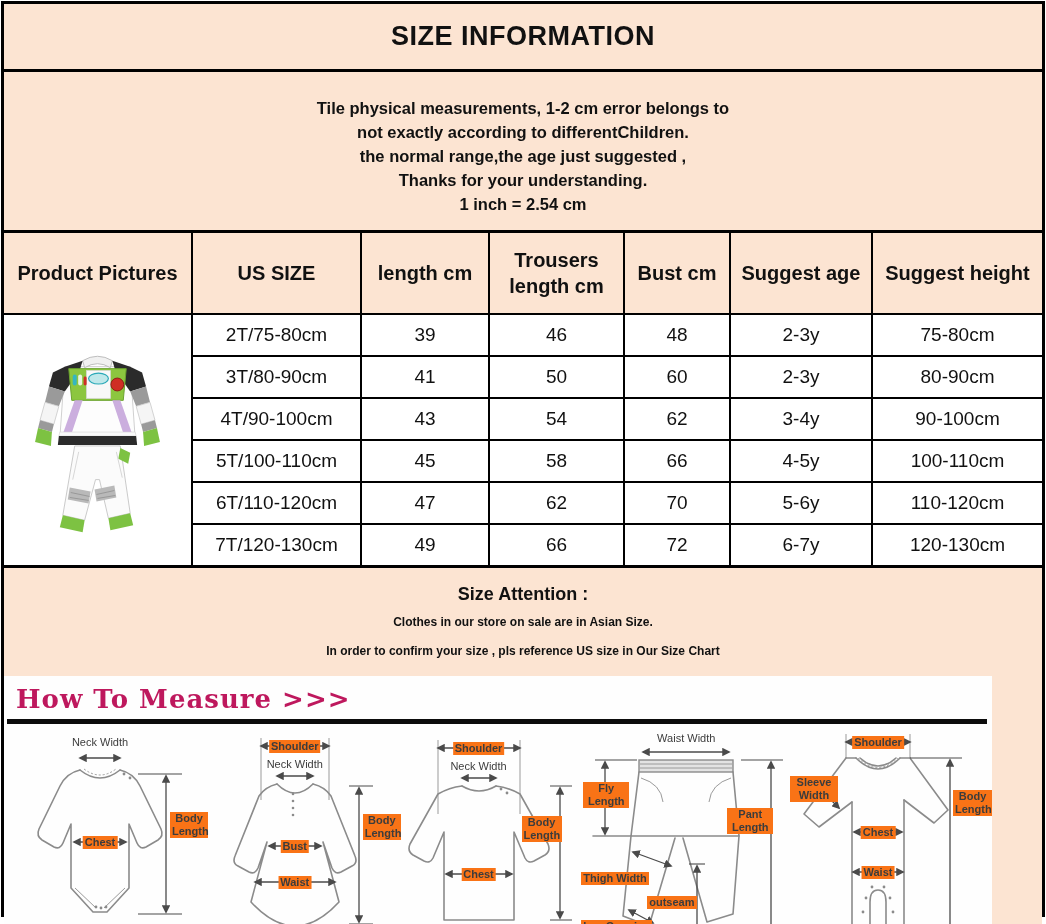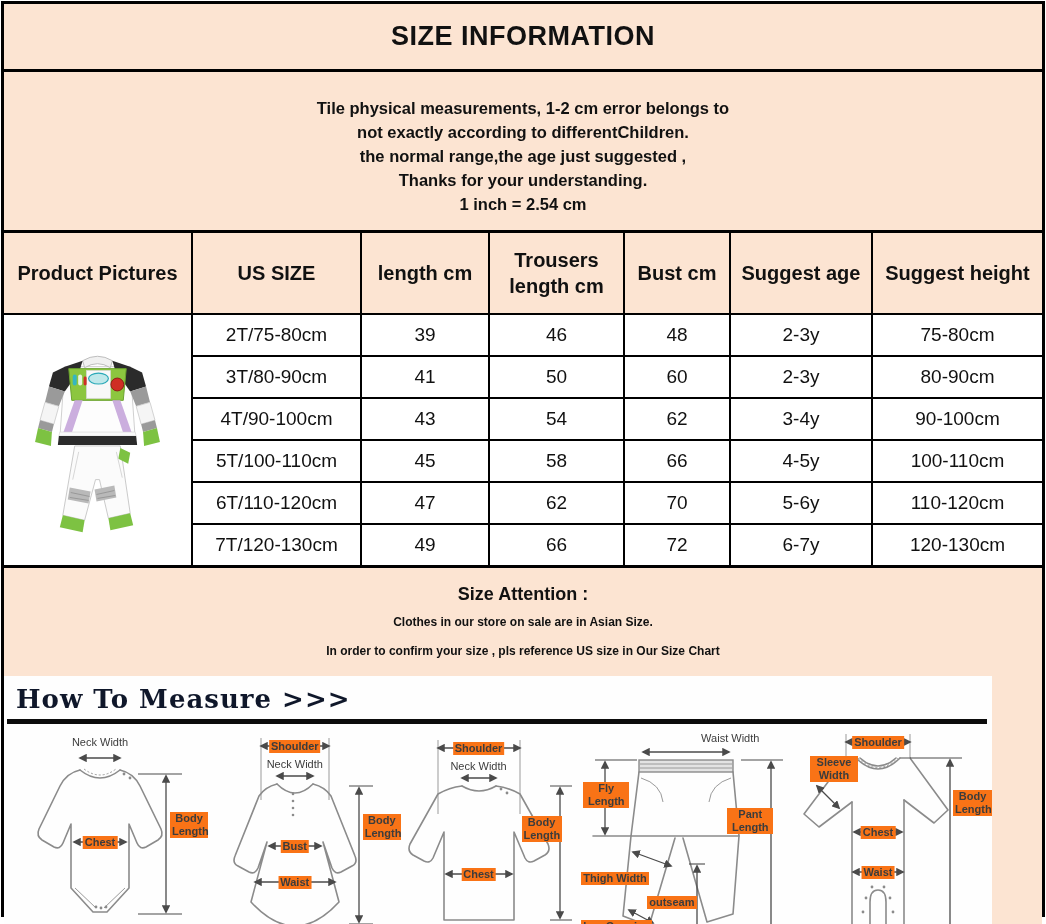--- a/index.html
+++ b/index.html
@@ -24,21 +24,21 @@
   .size-table tbody td{height:40px;font-size:19px;font-weight:normal;background:#fff;}
   td.pic-cell{background:#fff;}
   
   .attention-box{height:96px;border-top:3px solid #000;text-align:center;padding-top:12px;box-sizing:content-box;}
   .attention-box .at-title{font-size:18px;font-weight:bold;line-height:28px;}
   .attention-box div{font-size:12px;font-weight:bold;line-height:29px;}
   
   .measure-box{height:274px;display:flex;background:#fce4d2;}
   .measure-left{width:988px;background:#fefefe;}
   .measure-strip{flex:1;background:#fce4d2;}
-  .measure-title{font-family:"DejaVu Serif",serif;font-weight:bold;font-size:26px;letter-spacing:1px;padding:8px 0 0 12px;color:#0f172a;}
+  .measure-title{font-family:"DejaVu Serif",serif;font-weight:bold;font-size:26px;letter-spacing:1px;padding:8px 0 0 12px;color:#be185d;}
   .measure-rule{height:5px;background:#0c0c0c;margin:5px 5px 0 3px;}
   .diagrams{display:flex;justify-content:space-between;padding:6px 4px 0 4px;}
   .diagram{position:relative;height:218px;}
   .d1{width:198px;}.d2{width:190px;}.d3{width:183px;}.d4{width:208px;}.d5{width:198px;}
   .dlabel{
     position:absolute;font-family:"Liberation Sans",sans-serif;font-size:11px;color:#3c3c3c;
     line-height:1.18;text-align:center;
   }
   .c{transform:translateX(-50%);white-space:nowrap;text-align:center;}
   .bg{background:#f97316;padding:0 2px;font-weight:bold;}
@@ -287,21 +287,21 @@
             <line class="arrow" x1="62" y1="22" x2="148" y2="22" marker-start="url(#ah4)" marker-end="url(#ah4)"></line>
             <path class="tick" d="M14,30 L56,30"></path>
             <line class="arrow" x1="24" y1="32" x2="24" y2="104" marker-start="url(#ah4)" marker-end="url(#ah4)"></line>
             <line class="arrow" x1="52" y1="122" x2="90" y2="136" marker-start="url(#ah4)" marker-end="url(#ah4)"></line>
             <line class="arrow" x1="48" y1="180" x2="72" y2="193" marker-start="url(#ah4)" marker-end="url(#ah4)"></line>
             <path class="tick" d="M160,30 L202,30 M160,206 L202,206"></path>
             <line class="arrow" x1="190" y1="32" x2="190" y2="204" marker-start="url(#ah4)" marker-end="url(#ah4)"></line>
             <path class="tick" d="M108,134 L124,134"></path>
             <line class="arrow" x1="116" y1="136" x2="116" y2="202" marker-start="url(#ah4)" marker-end="url(#ah4)"></line>
           </svg>
-          <div class="dlabel c" style="left:105px;top:2px;margin-left:44px;">Waist Width</div>
+          <div class="dlabel c" style="left:105px;top:2px;">Waist Width</div>
           <div class="dlabel bg" style="left:2px;top:52px;width:42px;">Fly Length</div>
           <div class="dlabel bg" style="left:0px;top:142px;white-space:nowrap;">Thigh Width</div>
           <div class="dlabel bg" style="left:0px;top:190px;white-space:nowrap;">Leg Opening</div>
           <div class="dlabel bg" style="left:146px;top:78px;width:42px;">Pant Length</div>
           <div class="dlabel bg" style="left:66px;top:166px;white-space:nowrap;">outseam</div>
         </div>
 
         <div class="diagram d5">
           <svg width="198" height="218" viewBox="0 0 198 218">
             <defs>
@@ -327,21 +327,21 @@
               <circle class="dot" cx="103" cy="196" r="1.4"></circle>
               <circle class="dot" cx="103" cy="207" r="1.4"></circle>
             <line class="arrow" x1="56" y1="12" x2="120" y2="12" marker-start="url(#ah5)" marker-end="url(#ah5)"></line>
             <line class="arrow" x1="27" y1="56" x2="49" y2="78" marker-start="url(#ah5)" marker-end="url(#ah5)"></line>
             <line class="arrow" x1="64" y1="102" x2="112" y2="102" marker-start="url(#ah5)" marker-end="url(#ah5)"></line>
             <line class="arrow" x1="63" y1="142" x2="113" y2="142" marker-start="url(#ah5)" marker-end="url(#ah5)"></line>
             <path class="tick" d="M120,28 L172,28 M150,212 L172,212"></path>
             <line class="arrow" x1="160" y1="30" x2="160" y2="210" marker-start="url(#ah5)" marker-end="url(#ah5)"></line>
           </svg>
           <div class="dlabel c bg" style="left:88px;top:6px;">Shoulder</div>
-          <div class="dlabel bg" style="left:0px;top:26px;width:44px;margin-left:20px;">Sleeve Width</div>
+          <div class="dlabel bg" style="left:0px;top:46px;width:44px;">Sleeve Width</div>
           <div class="dlabel c bg" style="left:88px;top:96px;">Chest</div>
           <div class="dlabel c bg" style="left:88px;top:136px;">Waist</div>
           <div class="dlabel bg" style="left:163px;top:60px;width:35px;">Body Length</div>
         </div>
 
       </div>
     </div>
     <div class="measure-strip"></div>
   </div>
 

